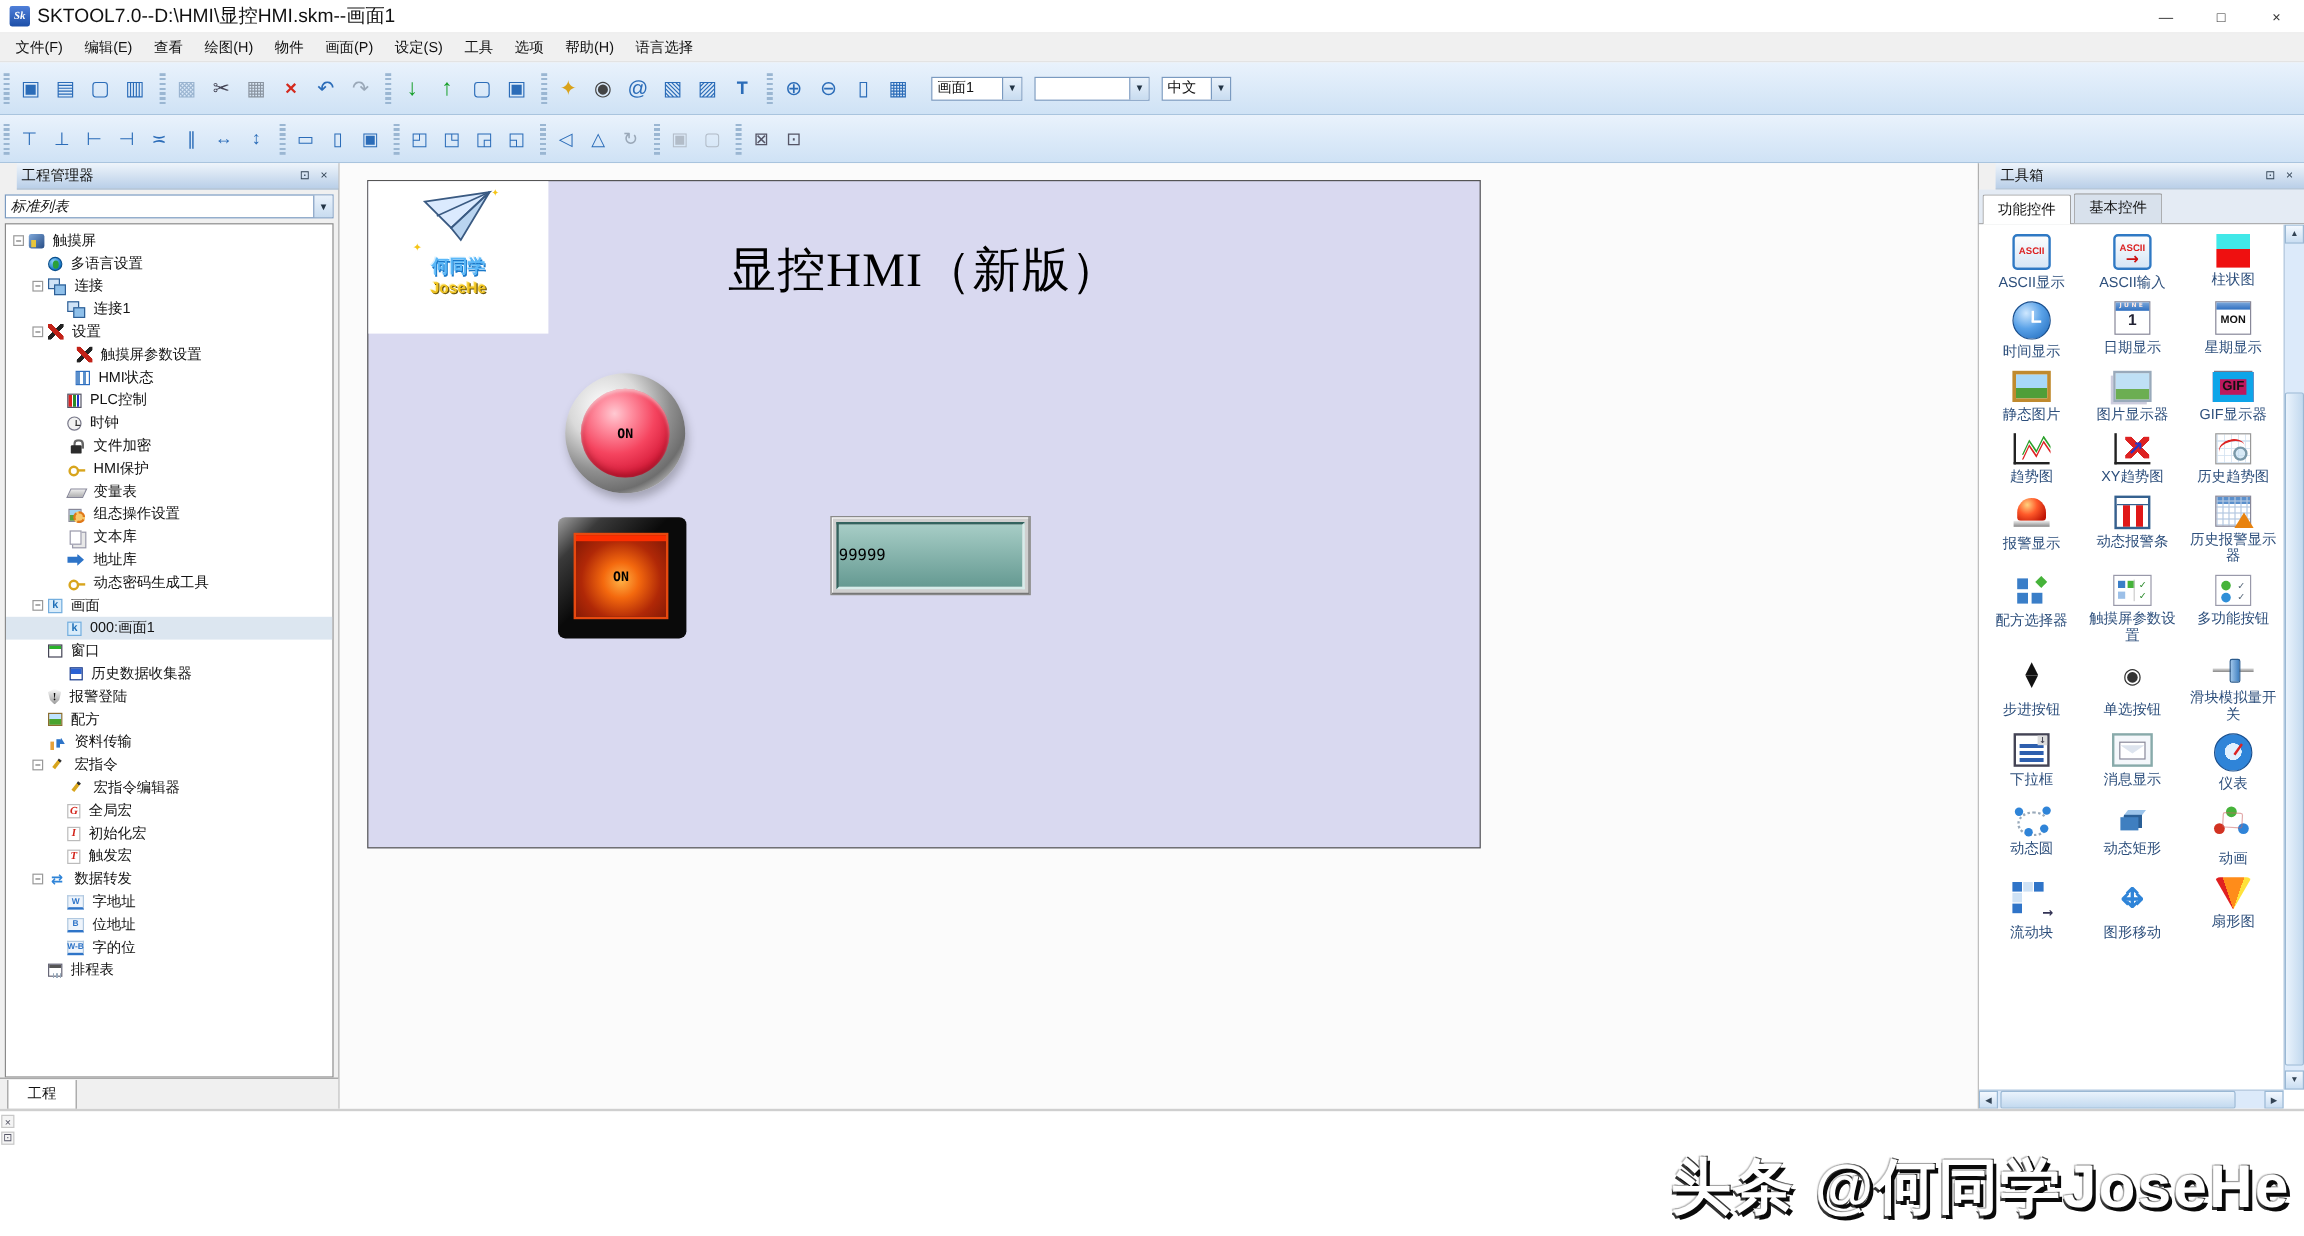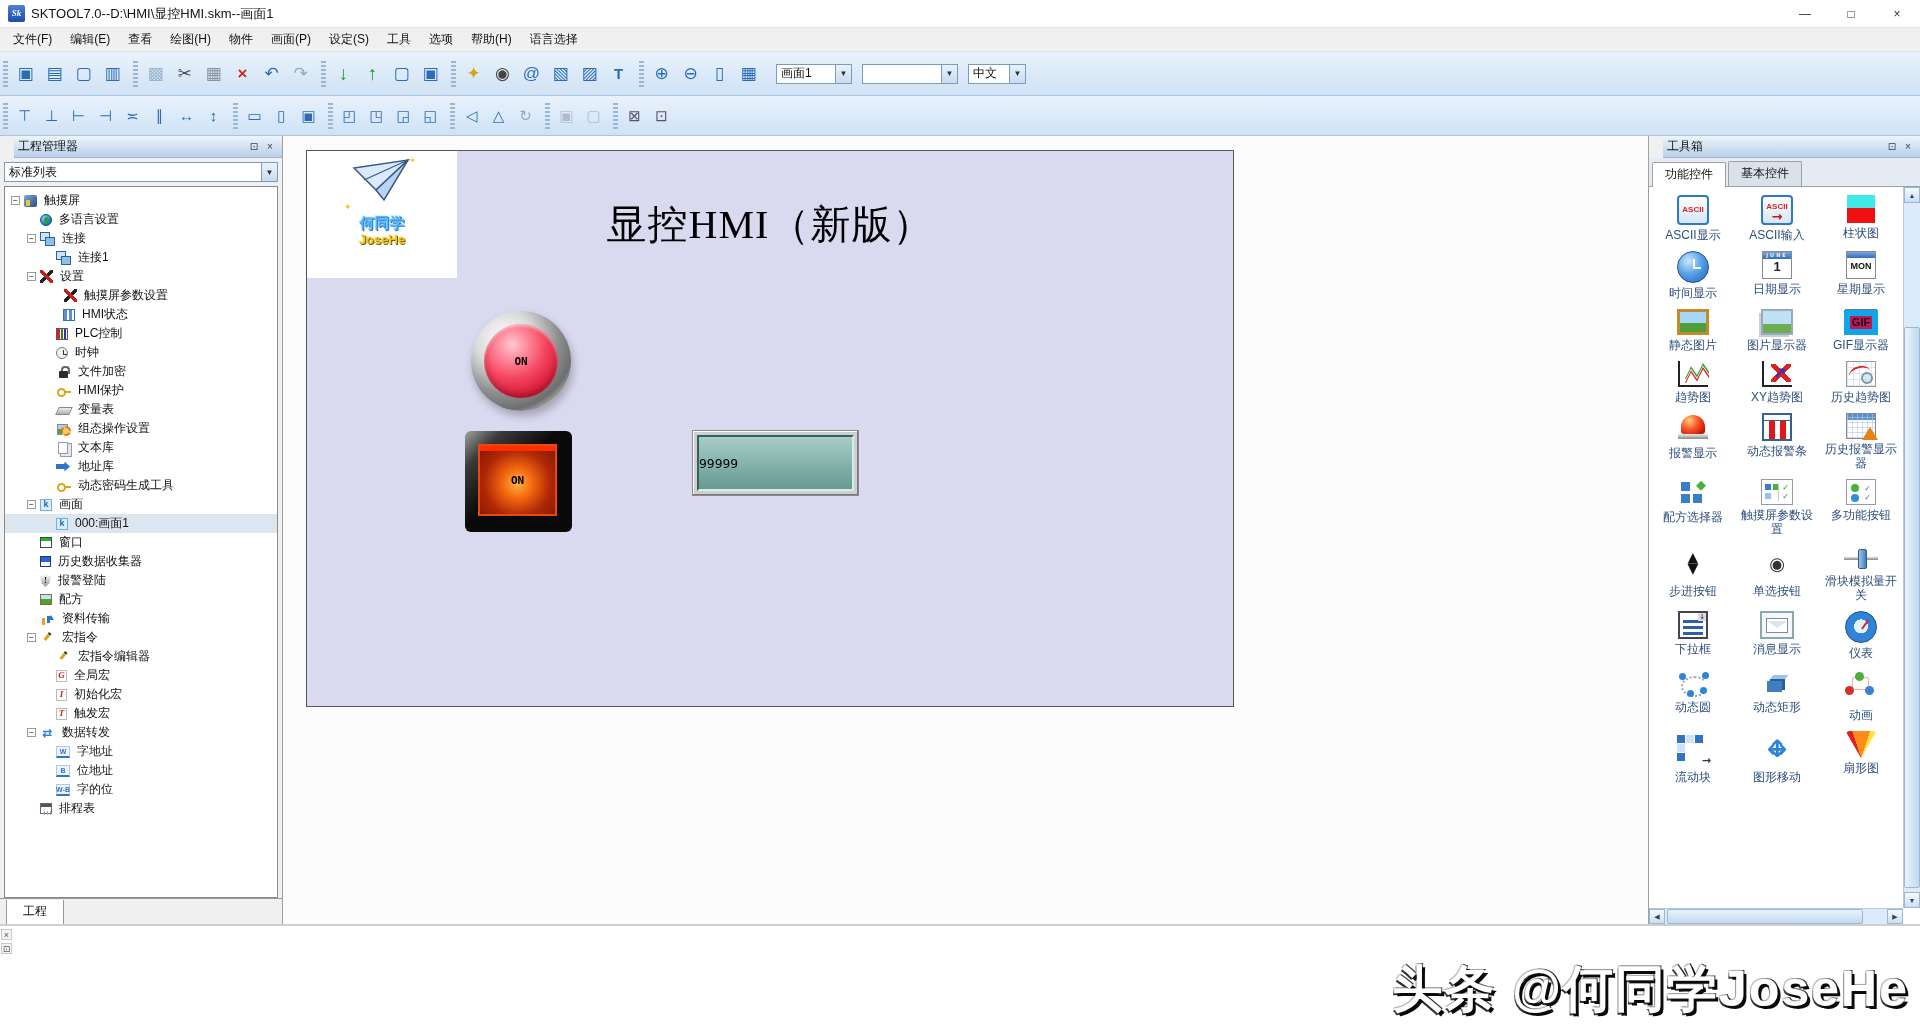--- a/index.html
+++ b/index.html
@@ -3,21 +3,21 @@
 <meta charset="utf-8">
 <style>
   html,body{margin:0;padding:0;width:1920px;height:1030px;overflow:hidden;
     font-family:"Liberation Sans","DejaVu Sans",sans-serif;font-size:12px;background:#fff;color:#111;}
   *{box-sizing:border-box;}
 
   
   .titlebar{height:28px;background:#fff;display:flex;align-items:center;border-bottom:1px solid #e4e4e4;}
   .app-icon{width:17px;height:17px;margin:0 6px 0 8px;background:linear-gradient(#4f7fd9,#1d4fa8);
     color:#fff;font:italic bold 9px/17px "Liberation Serif",serif;text-align:center;border-radius:2px;flex:none;}
-  .win-title{flex:1;font-size:13px;}
+  .win-title{flex:1;font-size:16px;}
   .win-btn{width:46px;height:28px;display:flex;align-items:center;justify-content:center;font-size:12px;color:#333;}
 
   
   .menubar{height:24px;background:#f0f0f0;display:flex;align-items:center;padding-left:4px;border-bottom:1px solid #e0e0e0;}
   .menu-item{padding:3px 9px;}
 
   
   .toolbar{background:linear-gradient(#e9f2fc,#cfe2f5);border-bottom:1px solid #a9c4de;display:flex;align-items:center;}
   .toolbar.tb1{height:44px;}
   .toolbar.tb2{height:40px;}
@@ -45,21 +45,21 @@
 
   
   .main{display:flex;height:788px;}
 
   
   .lpanel{width:283px;background:#f0f0f0;border-right:1px solid #a0a0a0;display:flex;flex-direction:column;}
   .panel-title{height:22px;background:linear-gradient(#eef4fb,#b9cfe8);border-bottom:1px solid #9fb6d0;
     display:flex;align-items:center;padding:0 4px;flex:none;margin-left:14px;}
   .panel-title-text{flex:1;}
   .panel-btn{width:16px;height:16px;display:flex;align-items:center;justify-content:center;font-size:10px;color:#345;}
-  .list-combo{margin:4px;height:20px;}
+  .list-combo{margin:4px;height:20px;font-style:italic;}
   .list-combo .combo{margin-left:0;width:100%;}
   .tree-wrap{flex:1;margin:0 4px;background:#fff;border:1px solid #8a8a8a;overflow:hidden;padding-top:4px;}
   .tree-row{height:19px;display:flex;align-items:center;white-space:nowrap;}
   .tree-row.sel{background:#dce6f0;}
   .exp{width:9px;height:9px;border:1px solid #999;background:#fff;color:#333;
     font:8px/7px "DejaVu Sans Mono",monospace;text-align:center;margin-right:4px;flex:none;}
   .exp-spacer{width:13px;flex:none;}
   .tree-label{padding:1px 3px;}
   .bottom-tabs{height:26px;flex:none;display:flex;align-items:flex-start;padding:1px 0 0 6px;border-top:1px solid #999;background:#f0f0f0;}
   .btab{background:#fff;border:1px solid #999;border-top:none;padding:3px 16px 4px;}
@@ -500,21 +500,21 @@
         <div class="tree-row sel" style="padding-left: 38px;">
           <span class="exp-spacer"></span>
           <span class="ti t-screen">k</span>
           <span class="tree-label">000:画面1</span>
         </div>
         <div class="tree-row" style="padding-left: 22px;">
           <span class="exp-spacer"></span>
           <span class="ti t-window"></span>
           <span class="tree-label">窗口</span>
         </div>
-        <div class="tree-row" style="padding-left: 22px;">
+        <div class="tree-row" style="padding-left: 40px;">
           <span class="exp-spacer"></span>
           <span class="ti t-floppy"></span>
           <span class="tree-label">历史数据收集器</span>
         </div>
         <div class="tree-row" style="padding-left: 22px;">
           <span class="exp-spacer"></span>
           <span class="ti t-shield">!</span>
           <span class="tree-label">报警登陆</span>
         </div>
         <div class="tree-row" style="padding-left: 22px;">

